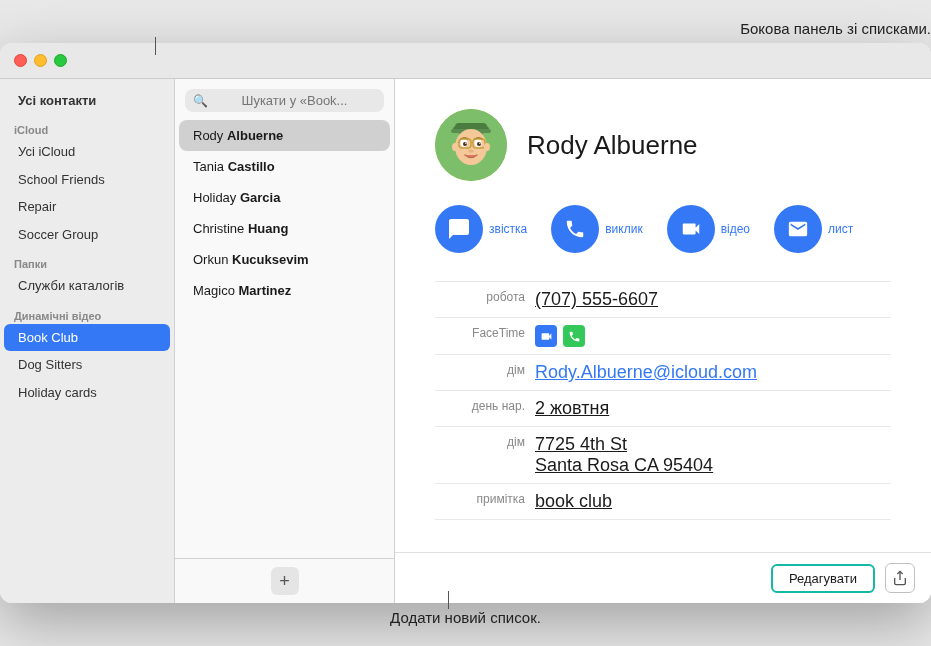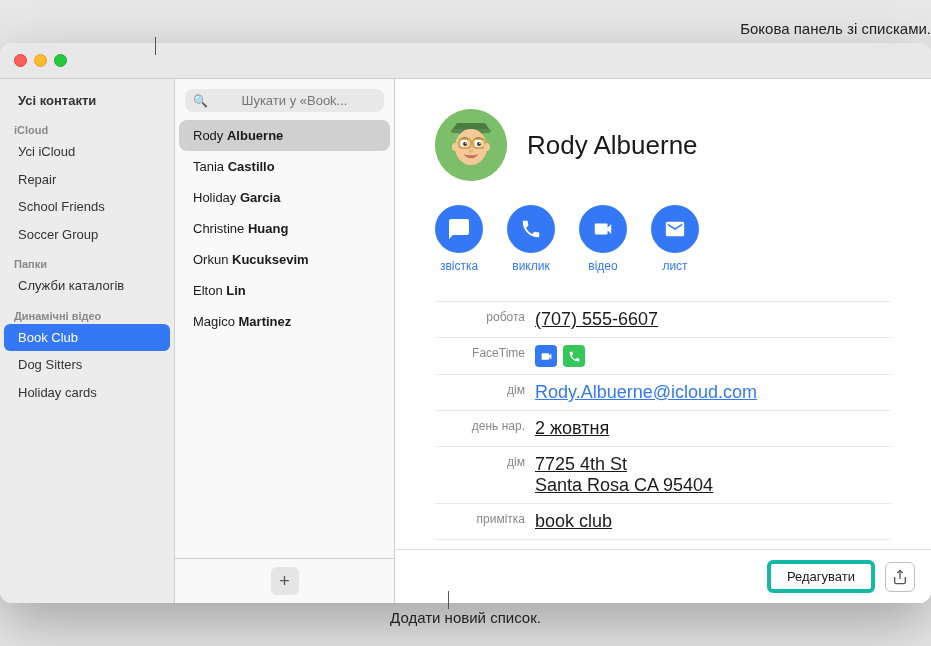--- a/index.html
+++ b/index.html
@@ -261,21 +261,21 @@
     }
 
     .action-buttons {
       display: flex;
       gap: 24px;
       margin-bottom: 28px;
     }
 
     .action-btn {
       display: flex;
-      flex-direction: column;
+      flex-direction: row;
       align-items: center;
       gap: 6px;
       cursor: pointer;
       background: none;
       border: none;
     }
     .action-icon {
       width: 48px;
       height: 48px;
       background: #3478f6;
@@ -344,21 +344,21 @@
       border-top: 1px solid #e0e0e0;
       display: flex;
       justify-content: flex-end;
       align-items: center;
       gap: 10px;
       background: white;
     }
     .edit-btn {
       padding: 5px 16px;
       background: white;
-      border: 4px solid #14b8a6;
+      border: 2px solid #14b8a6;
       border-radius: 6px;
       font-size: 13px;
       cursor: pointer;
       color: #1a1a1a;
     }
     .share-btn {
       width: 30px;
       height: 30px;
       background: white;
       border: 1px solid #c0c0c0;
@@ -388,22 +388,22 @@
       </div>
     </div>
 
     <div class="main-content">
 
       <div class="sidebar">
         <div class="sidebar-all-contacts">Усі контакти</div>
 
         <div class="sidebar-section-header">iCloud</div>
         <div class="sidebar-item">Усі iCloud</div>
+        <div class="sidebar-item">School Friends</div>
         <div class="sidebar-item">Repair</div>
-        <div class="sidebar-item">School Friends</div>
         <div class="sidebar-item">Soccer Group</div>
 
         <div class="sidebar-section-header">Папки</div>
         <div class="sidebar-item">Служби каталогів</div>
 
         <div class="sidebar-section-header">Динамічні відео</div>
         <div class="sidebar-item active">Book Club</div>
         <div class="sidebar-item">Dog Sitters</div>
         <div class="sidebar-item">Holiday cards</div>
       </div>
@@ -424,23 +424,20 @@
             <span class="first-name">Tania </span><span class="last-name">Castillo</span>
           </div>
           <div class="contact-item">
             <span class="first-name">Holiday </span><span class="last-name">Garcia</span>
           </div>
           <div class="contact-item">
             <span class="first-name">Christine </span><span class="last-name">Huang</span>
           </div>
           <div class="contact-item">
             <span class="first-name">Orkun </span><span class="last-name">Kucuksevim</span>
-          </div>
-          <div class="contact-item">
-            <span class="first-name">Elton </span><span class="last-name">Lin</span>
           </div>
           <div class="contact-item">
             <span class="first-name">Magico </span><span class="last-name">Martinez</span>
           </div>
         </div>
 
         <div class="contact-list-footer">
           <button class="add-btn">+</button>
         </div>
       </div>

